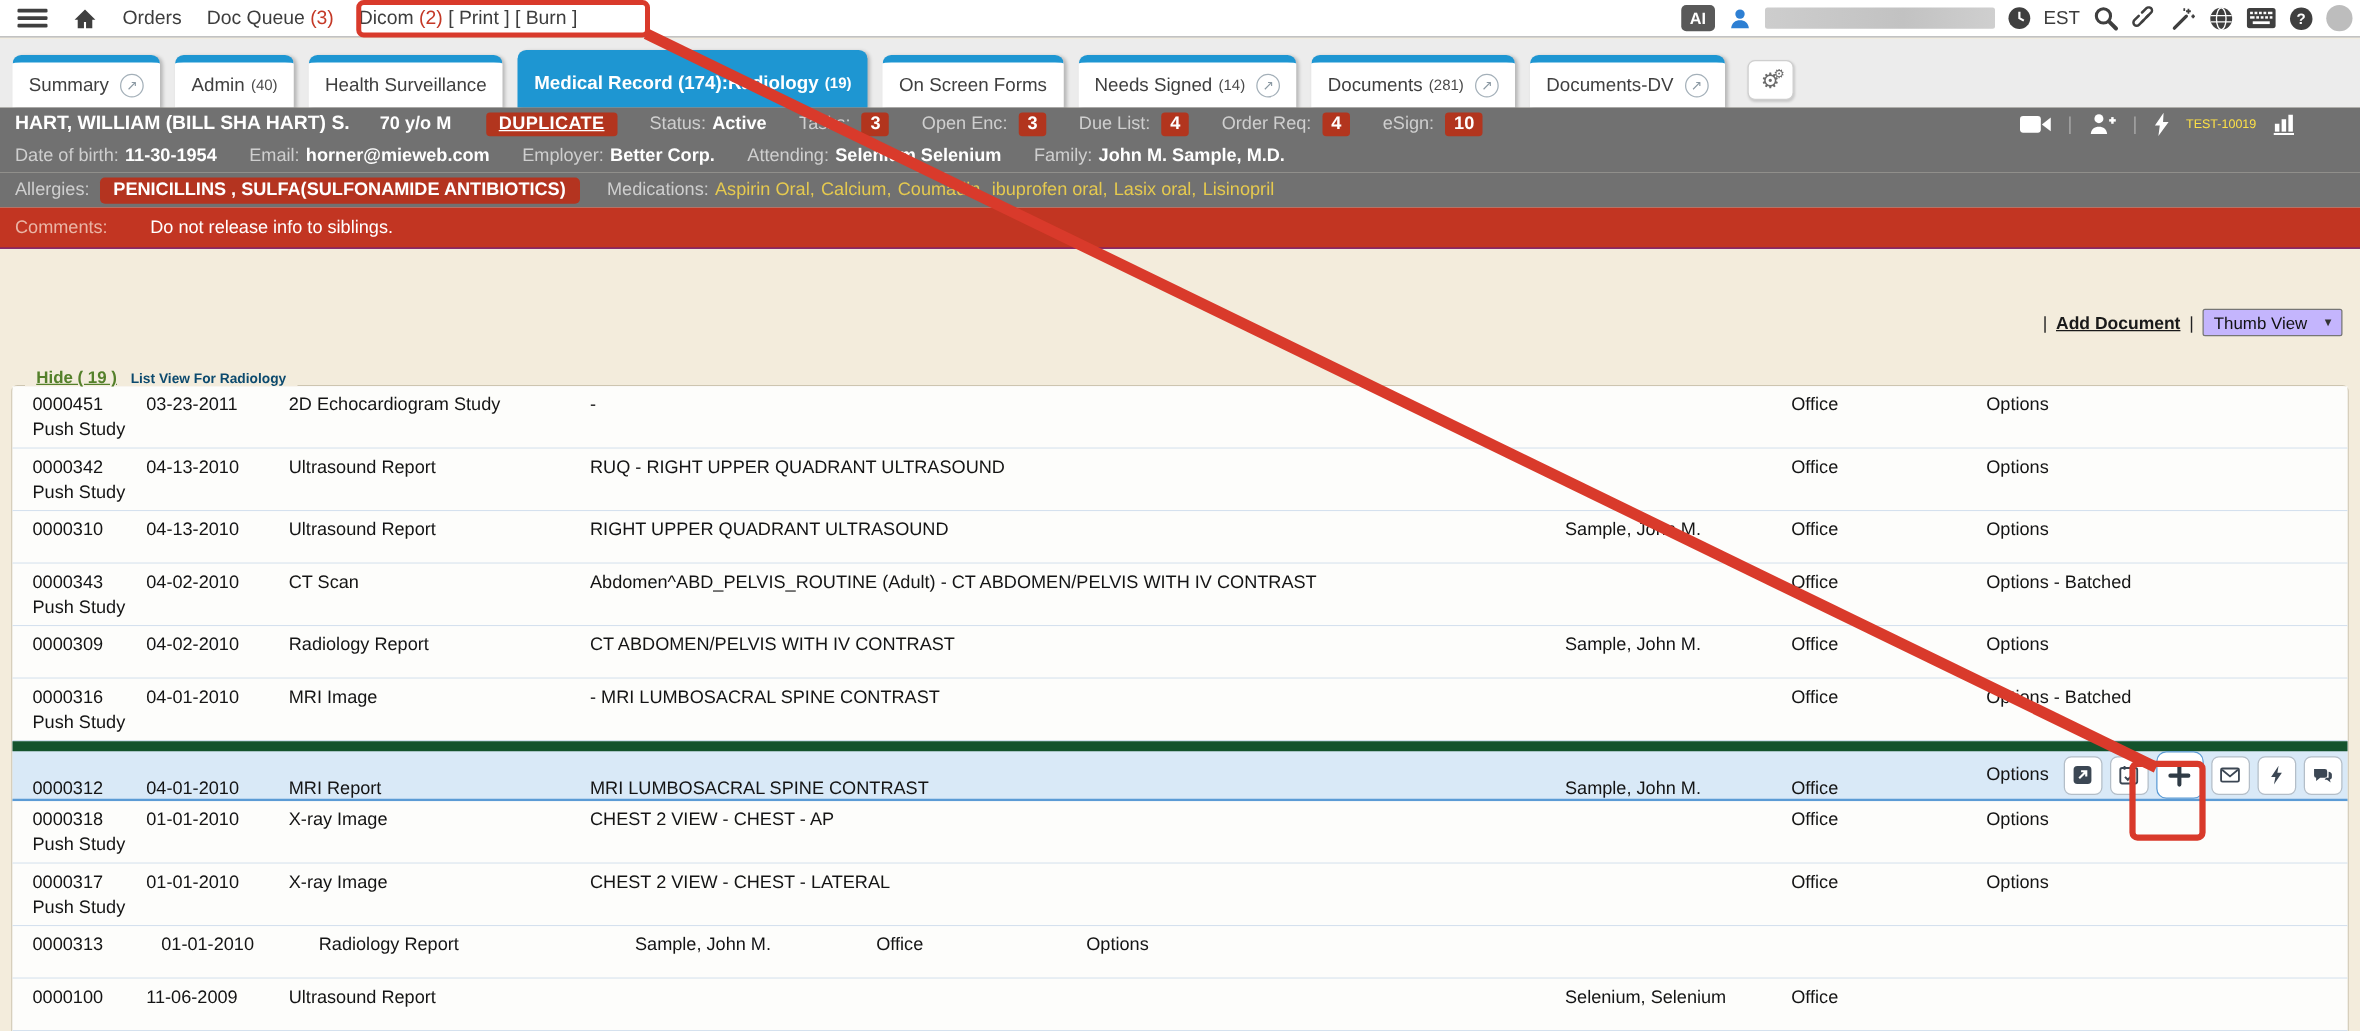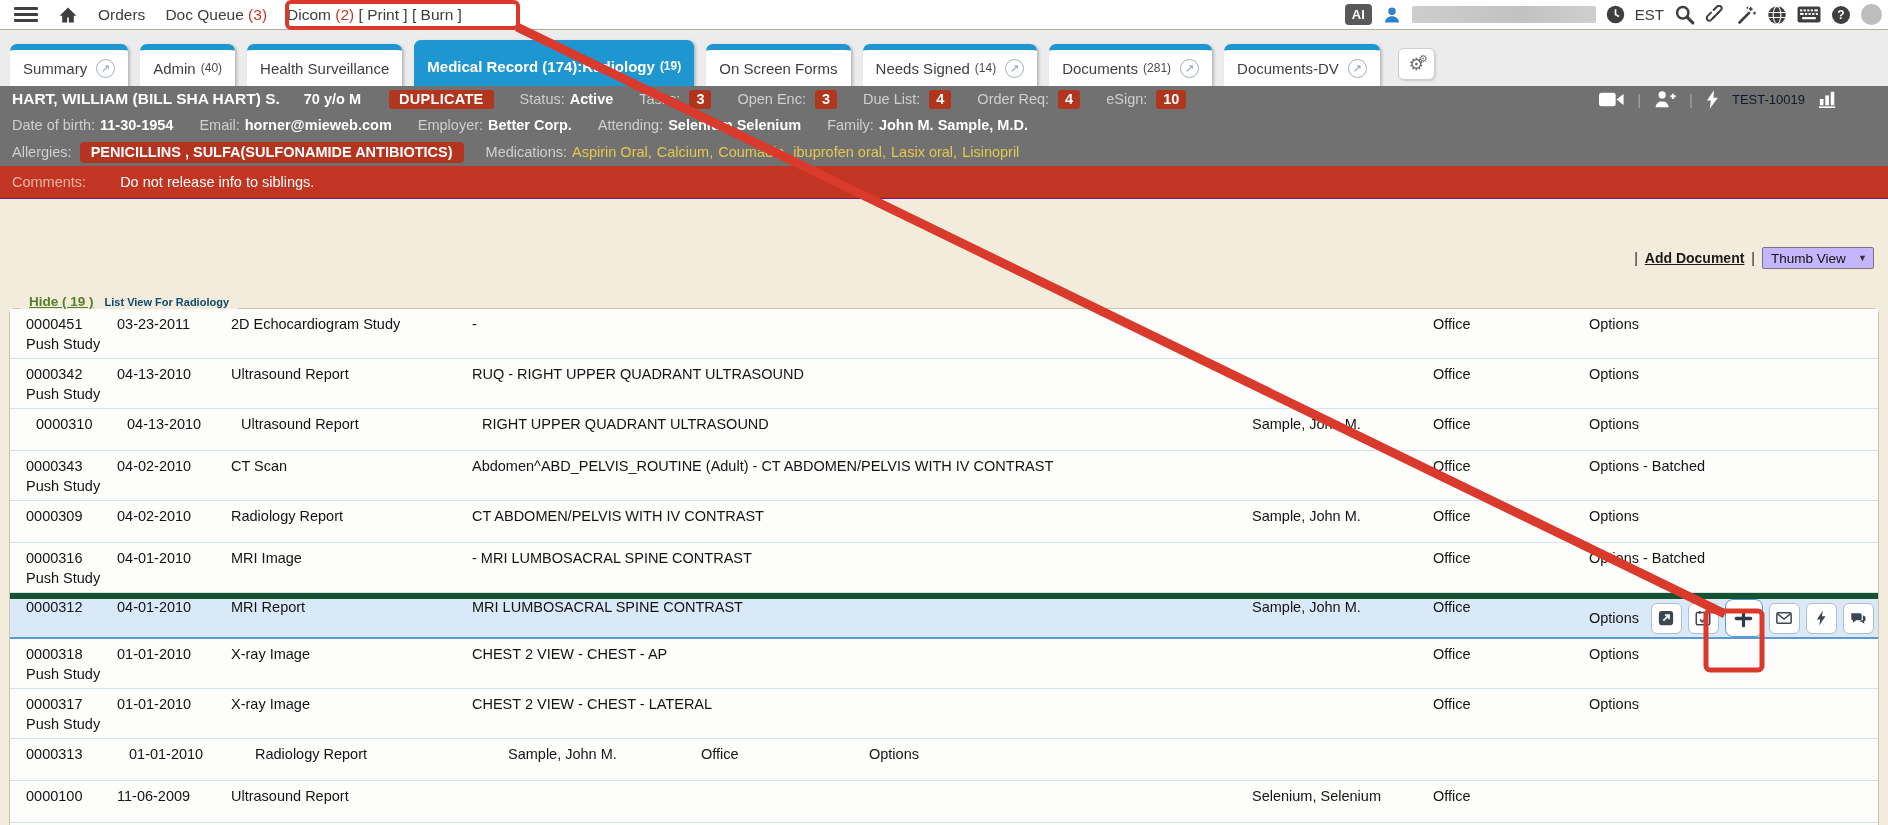--- a/index.html
+++ b/index.html
@@ -39,28 +39,28 @@
               margin-bottom:6px; display:flex; align-items:center; justify-content:center; position:relative; cursor:pointer;
               box-shadow:1px 1px 2px rgba(0,0,0,.15); }
   .gear-btn .g1 { font-size:17px; color:#6b6b6b; line-height:1; }
   .gear-btn .g2 { position:absolute; font-size:10px; color:#6b6b6b; right:6px; top:4px; }
 
   
   .ptbar { position:absolute; left:0; right:0; background:#717171; color:#fff; display:flex; align-items:center; }
   .pt1 { top:86px; height:26px; font-size:14.5px; }
   .pt1 .name { font-weight:bold; font-size:15.5px; margin-left:12px; white-space:nowrap; }
   .pt1 .age { font-weight:bold; margin-left:24px; }
-  .flag-badge { background:#b2351e; font-weight:bold; padding:1px 10px 2px;
+  .flag-badge { background:#b2351e; font-weight:bold; text-decoration:underline; padding:1px 10px 2px;
                 border-radius:3px; margin-left:28px; letter-spacing:.3px; }
   .kv-label { color:#cfcfcf; margin-left:26px; }
   .kv-val { font-weight:bold; margin-left:5px; }
   .cbadge { background:#b2351e; font-weight:bold; border-radius:3px; padding:1px 7px 2px; margin-left:9px; }
   .pt1-right { position:absolute; right:50px; top:0; height:26px; display:flex; align-items:center; gap:13px; }
   .vsep { color:#a5a5a5; font-size:15px; }
-  .chart-id { font-size:13px; color:#0f172a; }
+  .chart-id { font-size:10px; color:#fde047; }
   .pt2 { top:112px; height:26px; font-size:14.5px; }
   .pt2 .pair { margin-left:26px; white-space:nowrap; }
   .pt2 .pair:first-child { margin-left:12px; }
   .pt2 .pl { color:#cfcfcf; }
   .pt2 .pv { color:#fff; font-weight:bold; margin-left:5px; }
   .pt3 { top:138px; height:28px; font-size:14.5px; }
   .pt3 .al { color:#cfcfcf; margin-left:12px; }
   .allergy-pill { background:#b43420; color:#fff; font-weight:bold; border-radius:4px; padding:2px 11px 3px; margin-left:8px; white-space:nowrap; }
   .pt3 .ml { color:#cfcfcf; margin-left:22px; }
   .med { color:#e5c94f; margin-left:5px; cursor:pointer; white-space:nowrap; }
@@ -88,22 +88,22 @@
   .hide-link { color:#54802a; font-size:13.5px; font-weight:bold; text-decoration:underline; cursor:pointer; }
   .list-title { color:#0c4a6e; font-size:11px; font-weight:bold; }
 
   
   .thead { display:flex; margin-top:6px; height:22px; align-items:center;
            border-bottom:1px solid #c6d4e2; }
   .thead span { font-size:12px; color:#72808c; text-transform:uppercase; text-decoration:underline;
                 letter-spacing:.2px; cursor:pointer; }
   .trow { display:flex; border-bottom:1px solid #d5e1ee; font-size:14.5px; color:#141414;
           align-items:flex-start; padding-top:7px; background:#fdfdfb; }
-  .trow.hl { background:#d9e9f7; border-top:6px solid #14532d; border-bottom:2px solid #5b9bd5;
-             align-items:flex-start; padding-top:0; }
+  .trow.hl { background:#d9e9f7; border-top:8px solid #14532d; border-bottom:2px solid #5b9bd5;
+             align-items:flex-end; padding-top:0; }
   .c-docid { width:107px; padding-left:16px; }
   .c-date  { width:114px; }
   .c-type  { width:241px; }
   .c-subj  { flex:1; padding-right:10px; }
   .c-by    { width:181px; }
   .c-loc   { width:144px; }
   .c-opt   { width:301px; padding-left:12px; display:flex; align-items:center; }
   .docsub { margin-top:4px; }
   .opt-icons { display:flex; align-items:center; gap:6px; margin-left:12px; }
   .rbtn { width:31px; height:31px; background:#fff; border:1px solid #b4bec8; border-radius:6px;
@@ -356,21 +356,21 @@
           </div>
           <div class="c-date">04-13-2010</div>
           <div class="c-type">Ultrasound Report</div>
           <div class="c-subj">RUQ - RIGHT UPPER QUADRANT ULTRASOUND</div>
           <div class="c-by"></div>
           <div class="c-loc">Office</div>
           <div class="c-opt">
             <span>Options</span>
           </div>
         </div>
-        <div class="trow" style="min-height: 42px; padding-left: 10px;">
+        <div class="trow" style="min-height: 42px;">
           <div class="c-docid">
             <div>0000310</div>
           </div>
           <div class="c-date">04-13-2010</div>
           <div class="c-type">Ultrasound Report</div>
           <div class="c-subj">RIGHT UPPER QUADRANT ULTRASOUND</div>
           <div class="c-by">Sample, John M.</div>
           <div class="c-loc">Office</div>
           <div class="c-opt">
             <span>Options</span>

